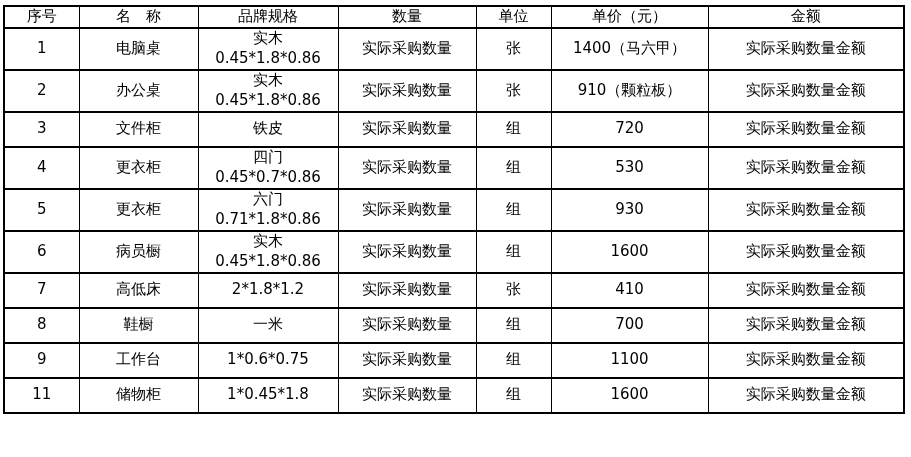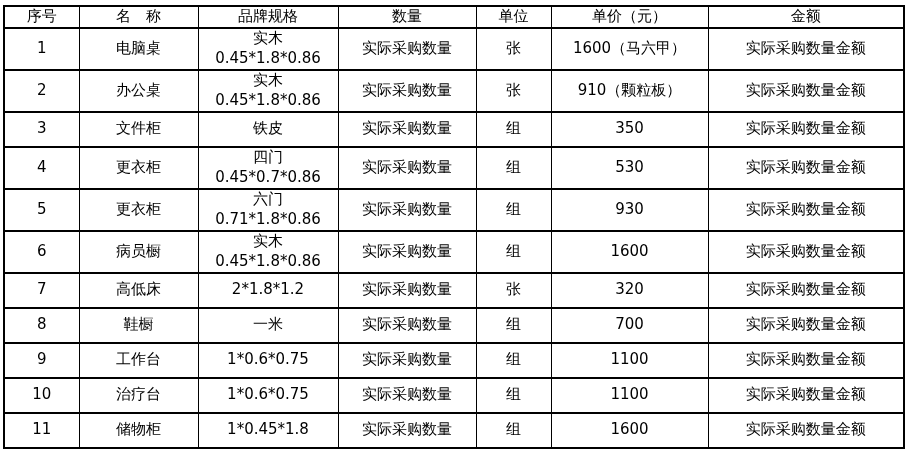--- a/index.html
+++ b/index.html
@@ -73,40 +73,40 @@
         </tr>
     </thead>
     <tbody>
         <tr class="tall">
           <td>1</td>
           <td>电脑桌</td>
           <td>实木
 0.45*1.8*0.86</td>
           <td>实际采购数量</td>
           <td>张</td>
-          <td>1600（马六甲）</td>
+          <td>1400（马六甲）</td>
           <td>实际采购数量金额</td>
         </tr>
         <tr class="tall">
           <td>2</td>
           <td>办公桌</td>
           <td>实木
 0.45*1.8*0.86</td>
           <td>实际采购数量</td>
           <td>张</td>
           <td>910（颗粒板）</td>
           <td>实际采购数量金额</td>
         </tr>
         <tr>
           <td>3</td>
           <td>文件柜</td>
           <td>铁皮</td>
           <td>实际采购数量</td>
           <td>组</td>
-          <td>350</td>
+          <td>720</td>
           <td>实际采购数量金额</td>
         </tr>
         <tr class="tall">
           <td>4</td>
           <td>更衣柜</td>
           <td>四门
 0.45*0.7*0.86</td>
           <td>实际采购数量</td>
           <td>组</td>
           <td>530</td>
@@ -131,21 +131,21 @@
           <td>组</td>
           <td>1600</td>
           <td>实际采购数量金额</td>
         </tr>
         <tr>
           <td>7</td>
           <td>高低床</td>
           <td>2*1.8*1.2</td>
           <td>实际采购数量</td>
           <td>张</td>
-          <td>320</td>
+          <td>410</td>
           <td>实际采购数量金额</td>
         </tr>
         <tr>
           <td>8</td>
           <td>鞋橱</td>
           <td>一米</td>
           <td>实际采购数量</td>
           <td>组</td>
           <td>700</td>
           <td>实际采购数量金额</td>
@@ -153,29 +153,20 @@
         <tr>
           <td>9</td>
           <td>工作台</td>
           <td>1*0.6*0.75</td>
           <td>实际采购数量</td>
           <td>组</td>
           <td>1100</td>
           <td>实际采购数量金额</td>
         </tr>
         <tr>
-          <td>10</td>
-          <td>治疗台</td>
-          <td>1*0.6*0.75</td>
-          <td>实际采购数量</td>
-          <td>组</td>
-          <td>1100</td>
-          <td>实际采购数量金额</td>
-        </tr>
-        <tr>
           <td>11</td>
           <td>储物柜</td>
           <td>1*0.45*1.8</td>
           <td>实际采购数量</td>
           <td>组</td>
           <td>1600</td>
           <td>实际采购数量金额</td>
         </tr>
       </tbody>
   </table>

